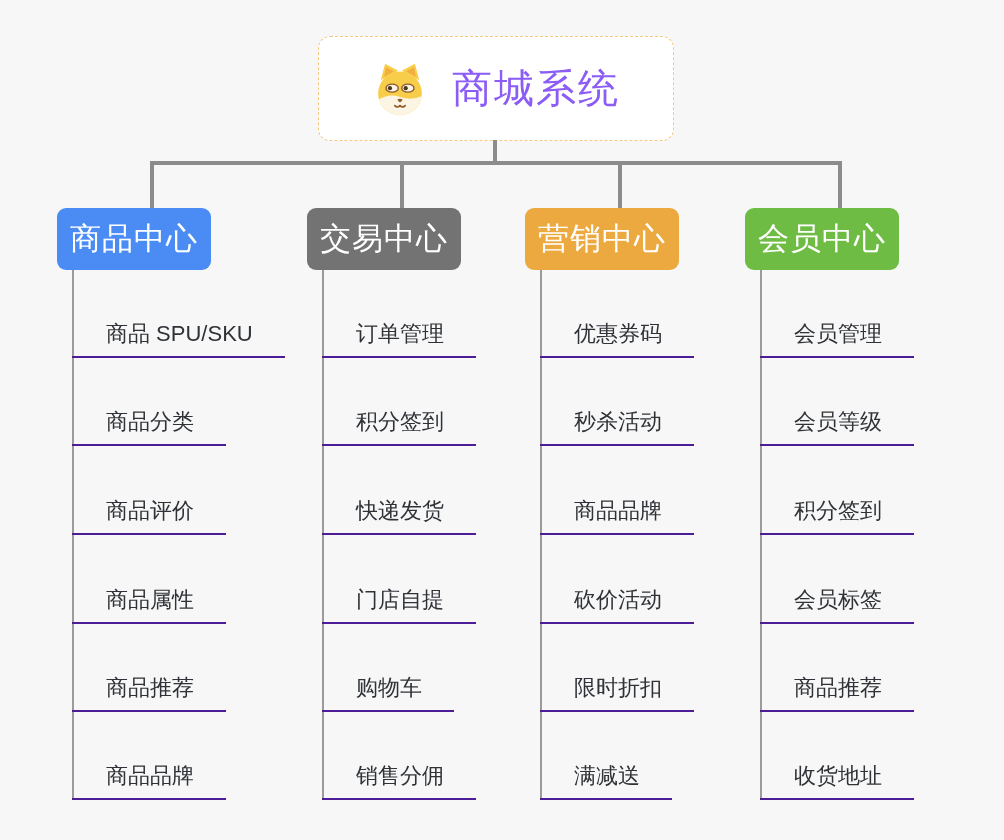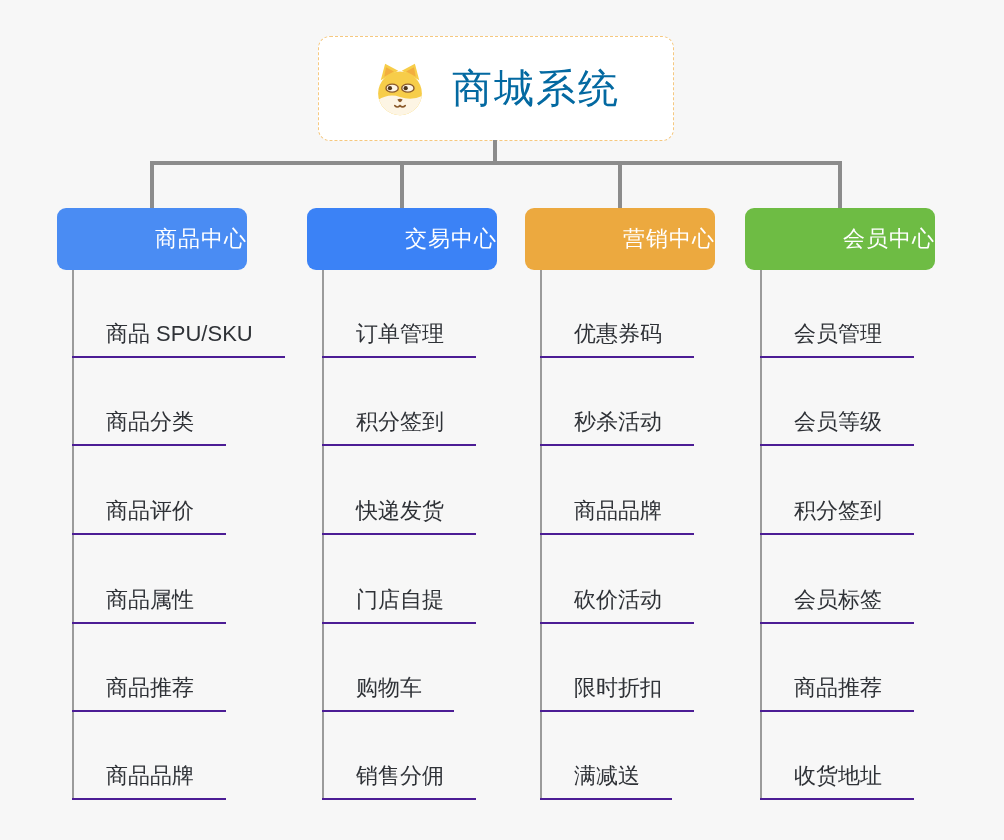--- a/index.html
+++ b/index.html
@@ -21,21 +21,21 @@
     background:#ffffff;
     border:1px dashed #f6c87f;
     border-radius:12px;
     box-sizing:border-box;
     display:flex;align-items:center;justify-content:center;
     gap:12px;
   }
   .root-title{
     font-size:40px;
     letter-spacing:2px;
-    color:#0369a1;
+    color:#8b5cf6;
     font-weight:500;
     margin-left:12px;
   }
   .mascot{width:56px;height:56px;display:inline-block;}
 
   
   .connector{position:absolute;background:#8c8c8c;}
   .root-drop{left:493px;top:140px;width:4px;height:25px;}
   .hbar{left:150px;top:161px;width:692px;height:4px;}
 
@@ -43,24 +43,24 @@
   .branch{
     position:absolute;top:208px;
     width:190px;height:600px;
   }
   .drop{
     position:absolute;left:93px;top:-47px;
     width:4px;height:47px;background:#8c8c8c;
   }
   .branch-box{
     position:absolute;left:0;top:0;
-    width:190px;height:62px;
+    width:154px;height:62px;
     border-radius:9px;
-    display:flex;align-items:center;justify-content:flex-end;
-    color:#ffffff;font-size:22px;letter-spacing:1px;
+    display:flex;align-items:center;justify-content:center;
+    color:#ffffff;font-size:31px;letter-spacing:1px;
   }
   .trunk{
     position:absolute;left:15px;top:62px;
     width:2px;height:530px;background:#9b9b9b;
   }
   .leaf{
     position:absolute;left:15px;
     padding:0 32px 8px 34px;
     border-bottom:2px solid #4c1d95;
     font-size:22px;line-height:28px;
@@ -116,21 +116,21 @@
     <div class="leaf l0">商品 SPU/SKU</div>
     <div class="leaf l1">商品分类</div>
     <div class="leaf l2">商品评价</div>
     <div class="leaf l3">商品属性</div>
     <div class="leaf l4">商品推荐</div>
     <div class="leaf l5">商品品牌</div>
   </div>
 
   <div class="branch b1">
     <div class="drop"></div>
-    <div class="branch-box" style="background: #3b82f6;">
+    <div class="branch-box" style="background: #737373;">
       <span>交易中心</span>
     </div>
     <div class="trunk"></div>
     <div class="leaf l0">订单管理</div>
     <div class="leaf l1">积分签到</div>
     <div class="leaf l2">快递发货</div>
     <div class="leaf l3">门店自提</div>
     <div class="leaf l4">购物车</div>
     <div class="leaf l5">销售分佣</div>
   </div>

